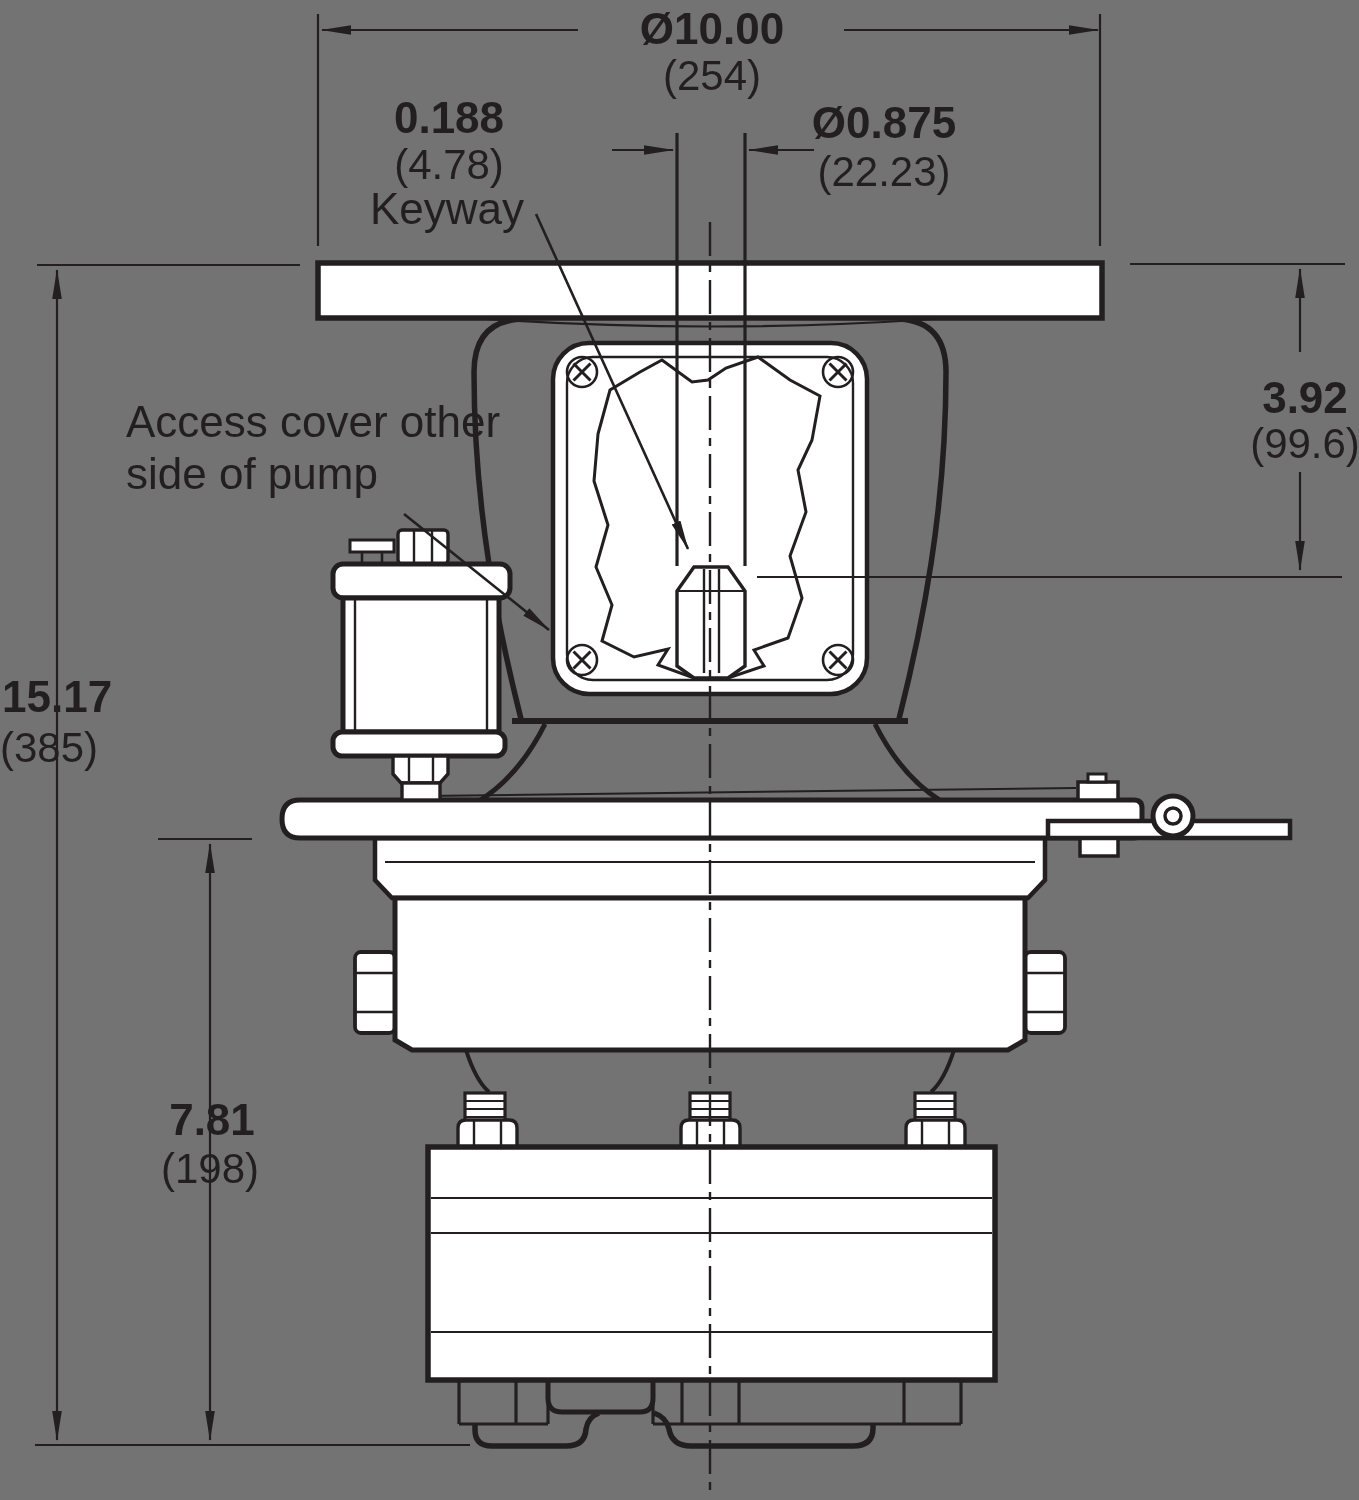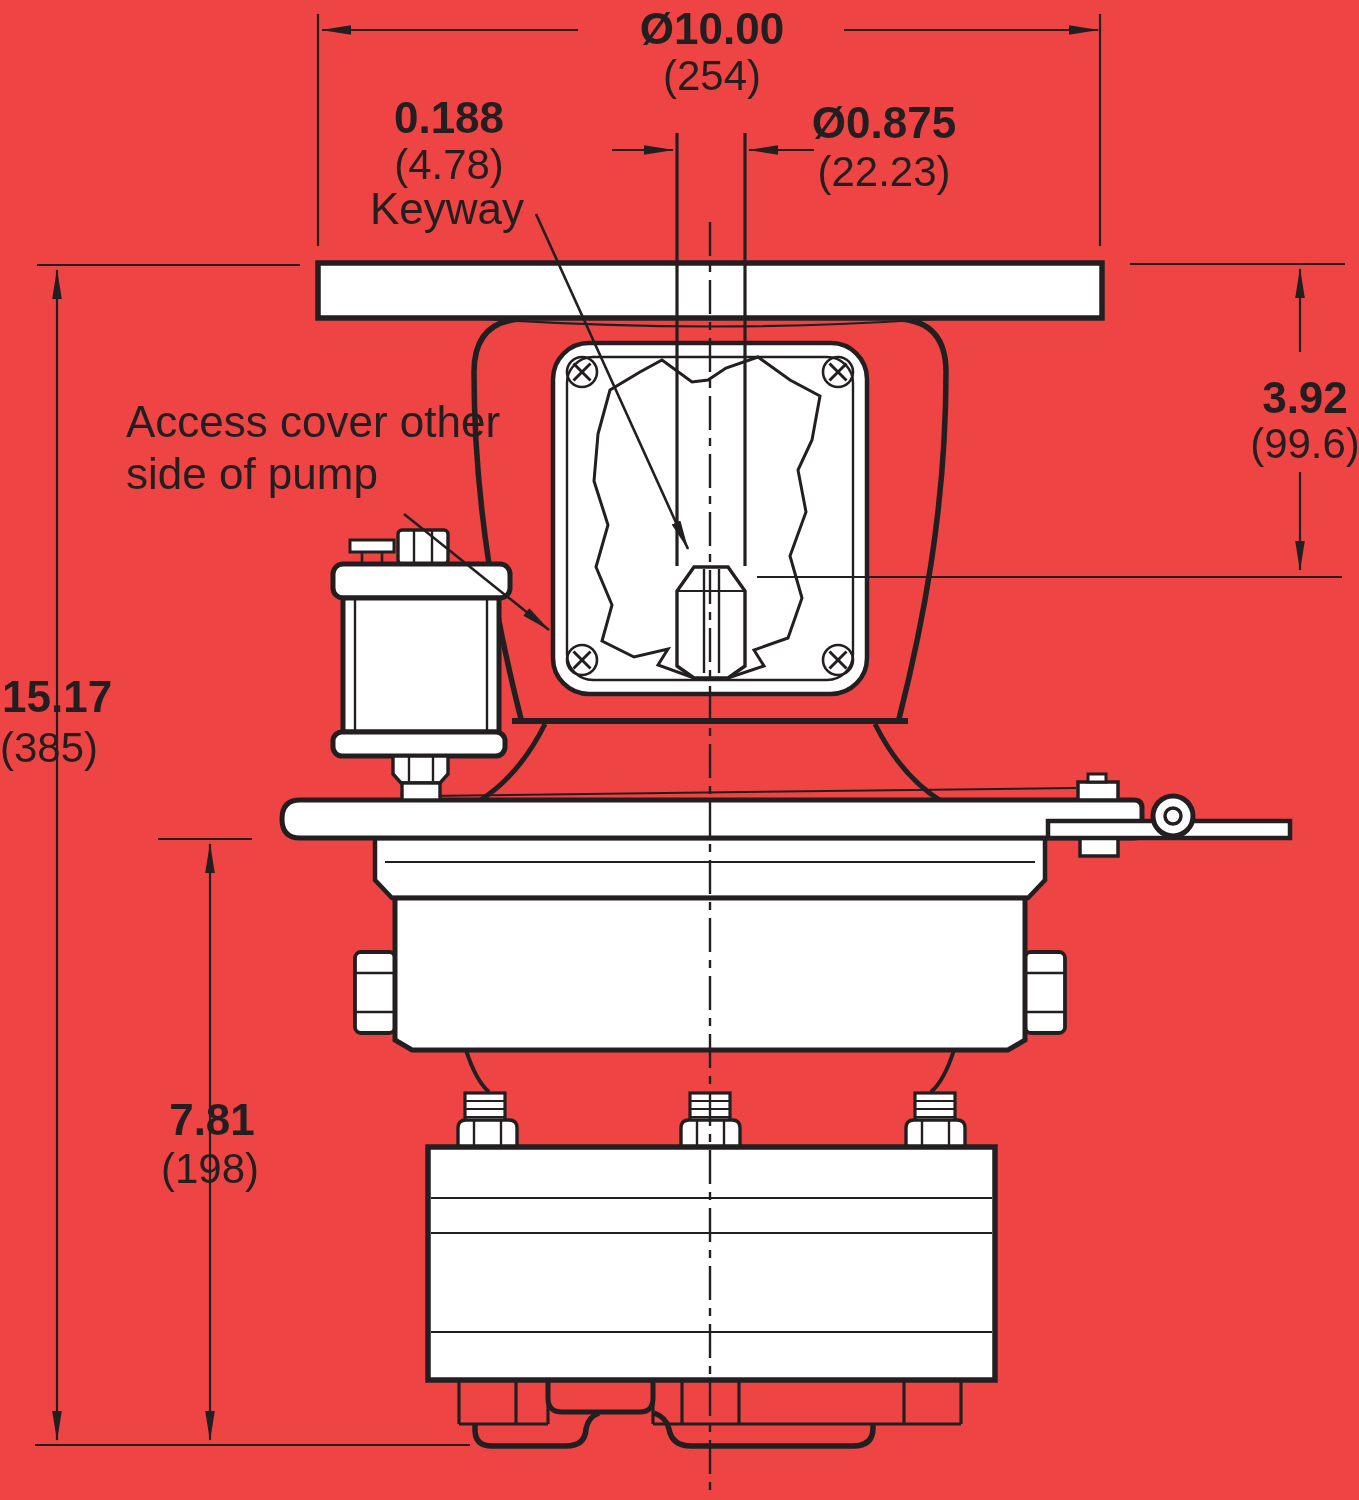--- a/index.html
+++ b/index.html
@@ -1,16 +1,16 @@
 <!DOCTYPE html>
 <html><head>
 <meta charset="utf-8">
 <style>
   html,body{margin:0;padding:0;background:#ffffff;}
-  #stage{position:relative;width:1359px;height:1500px;background:#ef4444;overflow:hidden;
+  #stage{position:relative;width:1359px;height:1500px;background:#737373;overflow:hidden;
          font-family:"Liberation Sans", sans-serif;}
   svg{display:block;}
   .ink-stroke{stroke:#231f20;fill:none;}
   .white-fill{fill:#ffffff;}
   text{fill:#231f20;font-family:"Liberation Sans", sans-serif;}
   .dim-val{font-weight:bold;font-size:44px;}
   .dim-mm{font-weight:normal;font-size:42px;}
   .note{font-weight:normal;font-size:44px;}
 </style>
 </head>

